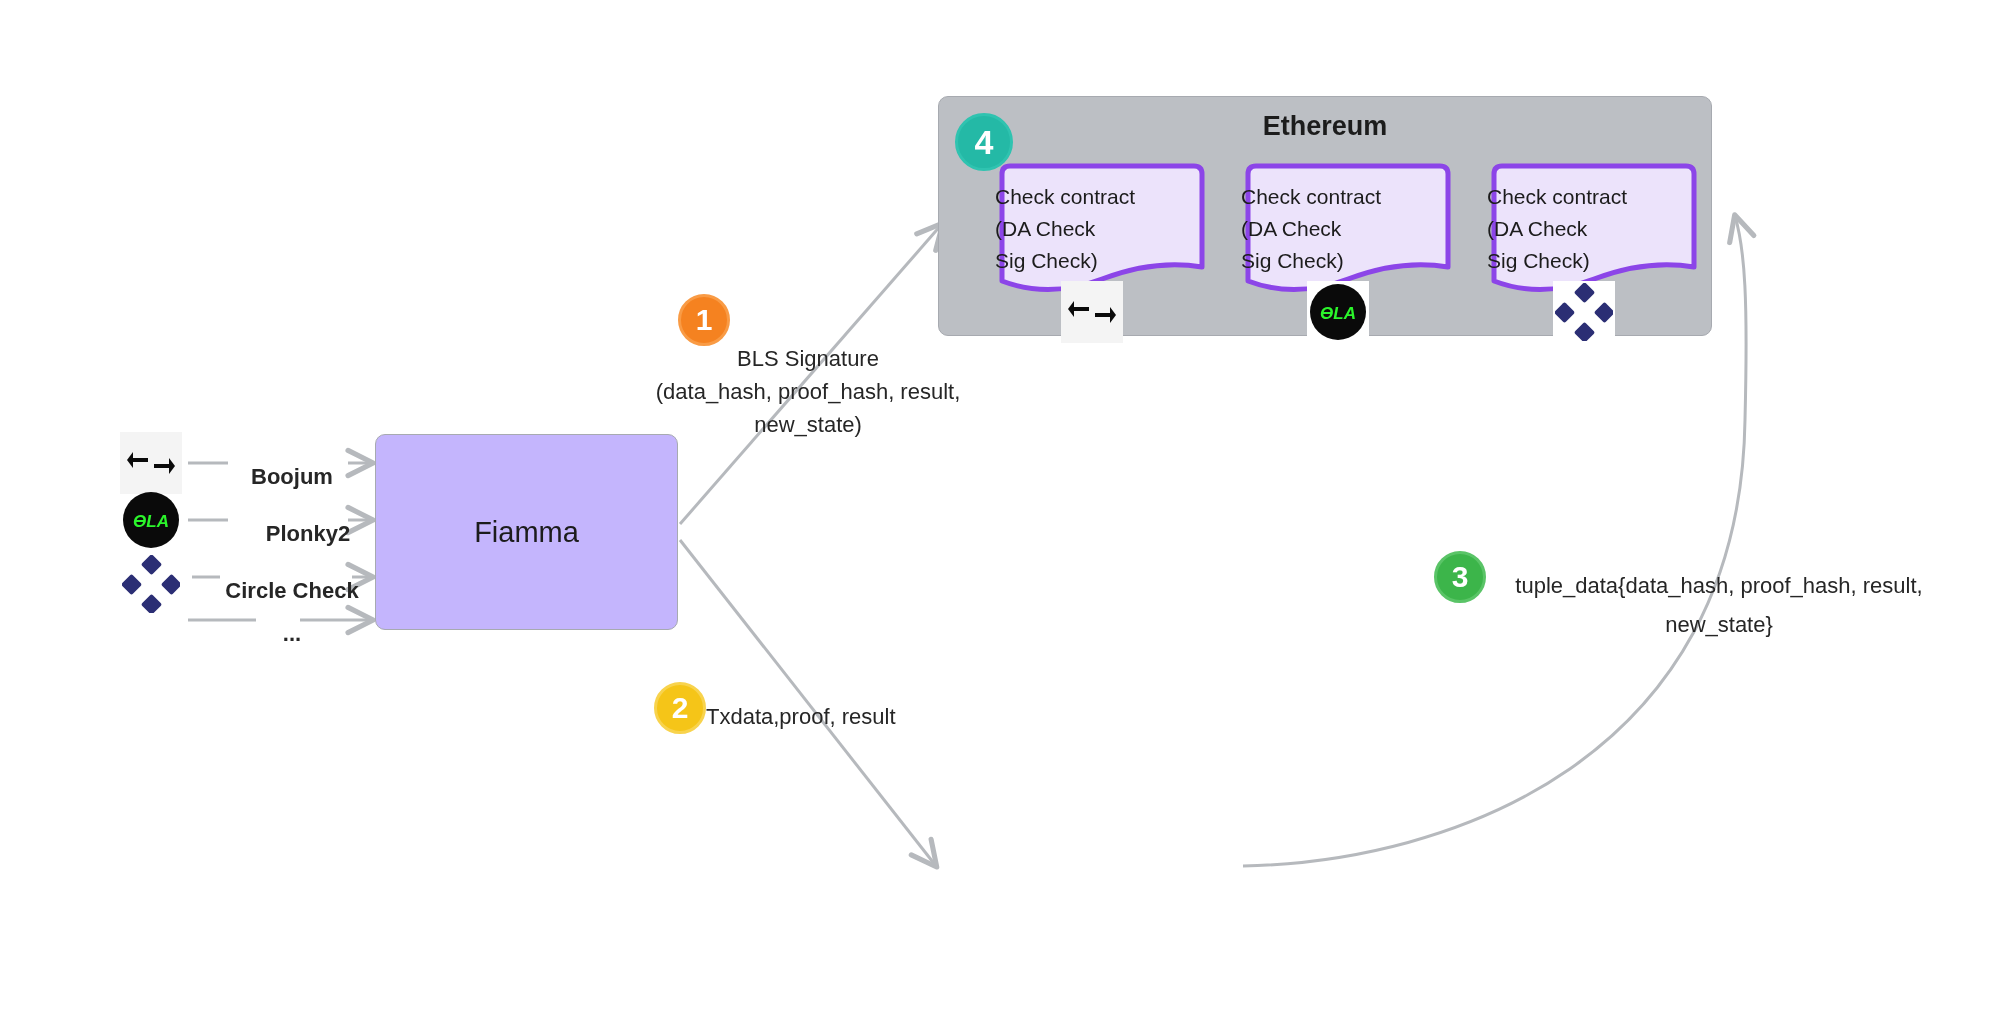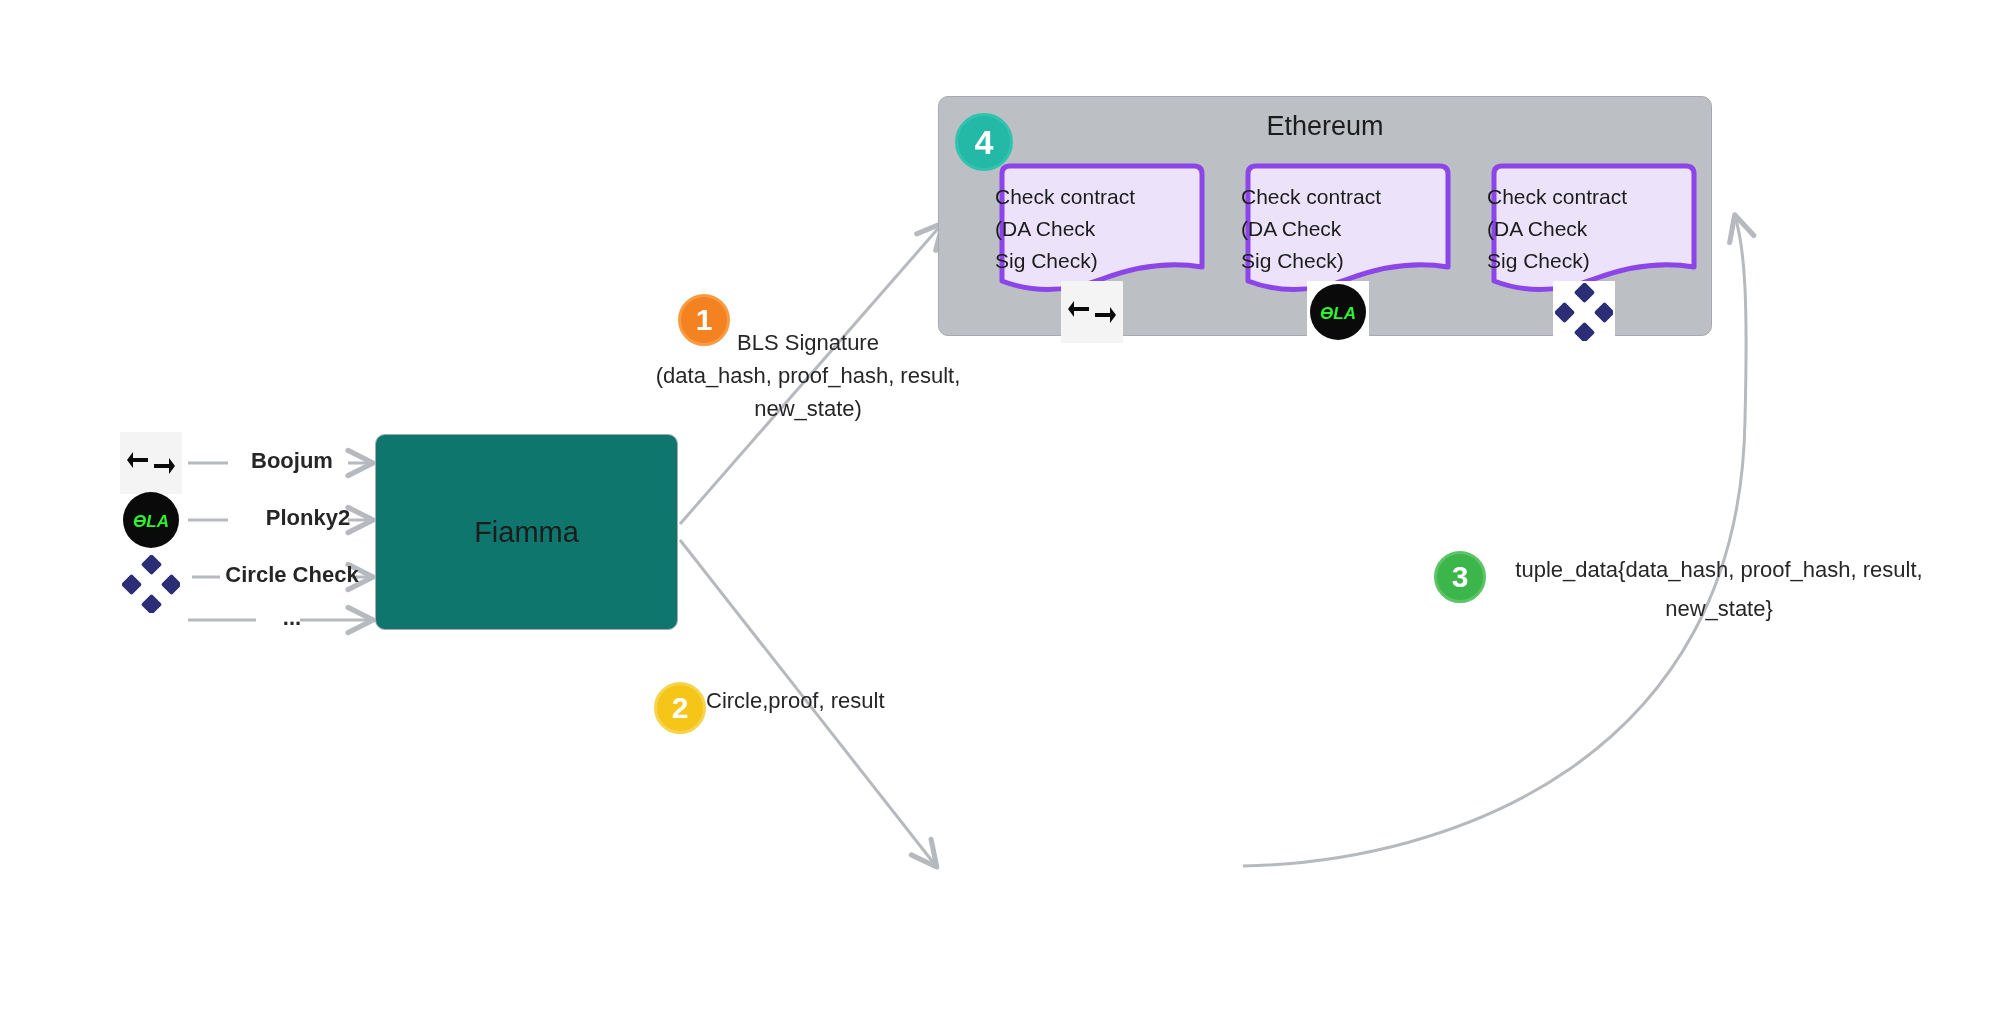--- a/index.html
+++ b/index.html
@@ -30,21 +30,21 @@
     top: 0;
     width: 2000px;
     height: 1029px;
     pointer-events: none;
   }
 
   
   .box {
     position: absolute;
     box-sizing: border-box;
-    background: #0f766e;
+    background: #c4b5fd;
     border: 1px solid #a7aab0;
     border-radius: 10px;
     display: flex;
     align-items: center;
     justify-content: center;
     color: #1c1c1c;
   }
 
   #fiamma-box {
     left: 375px;
@@ -75,20 +75,21 @@
     border-radius: 10px;
   }
   #ethereum-title {
     position: absolute;
     top: 14px;
     left: 0;
     width: 100%;
     text-align: center;
     font-size: 27px;
     color: #1c1c1c;
+    font-weight: bold;
   }
 
   .step-badge {
     position: absolute;
     border-radius: 50%;
     display: flex;
     align-items: center;
     justify-content: center;
     color: #ffffff;
     font-weight: bold;
@@ -157,20 +158,21 @@
   }
   #src-icon-boojum { left: 120px; top: 432px; background: #f4f4f4; }
   #src-icon-plonky2 { left: 120px; top: 489px; background: transparent; }
   #src-icon-circlestark { left: 120px; top: 553px; background: transparent; }
 
   
   .edge-label {
     position: absolute;
     color: #262626;
     white-space: pre-line;
+    margin-top: 16px;
   }
   .src-label {
     font-size: 22px;
     text-align: center;
     font-weight: bold;
   }
   #label-boojum { left: 232px; top: 448px; width: 120px; }
   #label-plonky2 { left: 248px; top: 505px; width: 120px; }
   #label-circlestark { left: 212px; top: 562px; width: 160px; }
   #label-ellipsis { left: 252px; top: 605px; width: 80px; }
@@ -357,19 +359,19 @@
       <path d="M29,20 L33,26 L39,29 L33,32 L29,39 L25,32 L19,29 L25,26 Z" fill="#ffffff"></path>
     </svg>
   </div>
 
   <div class="step-badge" id="badge-1">1</div>
   <div class="edge-label" id="label-step1">BLS Signature
 (data_hash, proof_hash, result,
 new_state)</div>
 
   <div class="step-badge" id="badge-2">2</div>
-  <div class="edge-label" id="label-step2">Circle,proof, result</div>
+  <div class="edge-label" id="label-step2">Txdata,proof, result</div>
 
   <div class="step-badge" id="badge-3">3</div>
   <div class="edge-label" id="label-step3">tuple_data{data_hash, proof_hash, result,
 new_state}</div>
 
 </div>
 
 </body></html>

